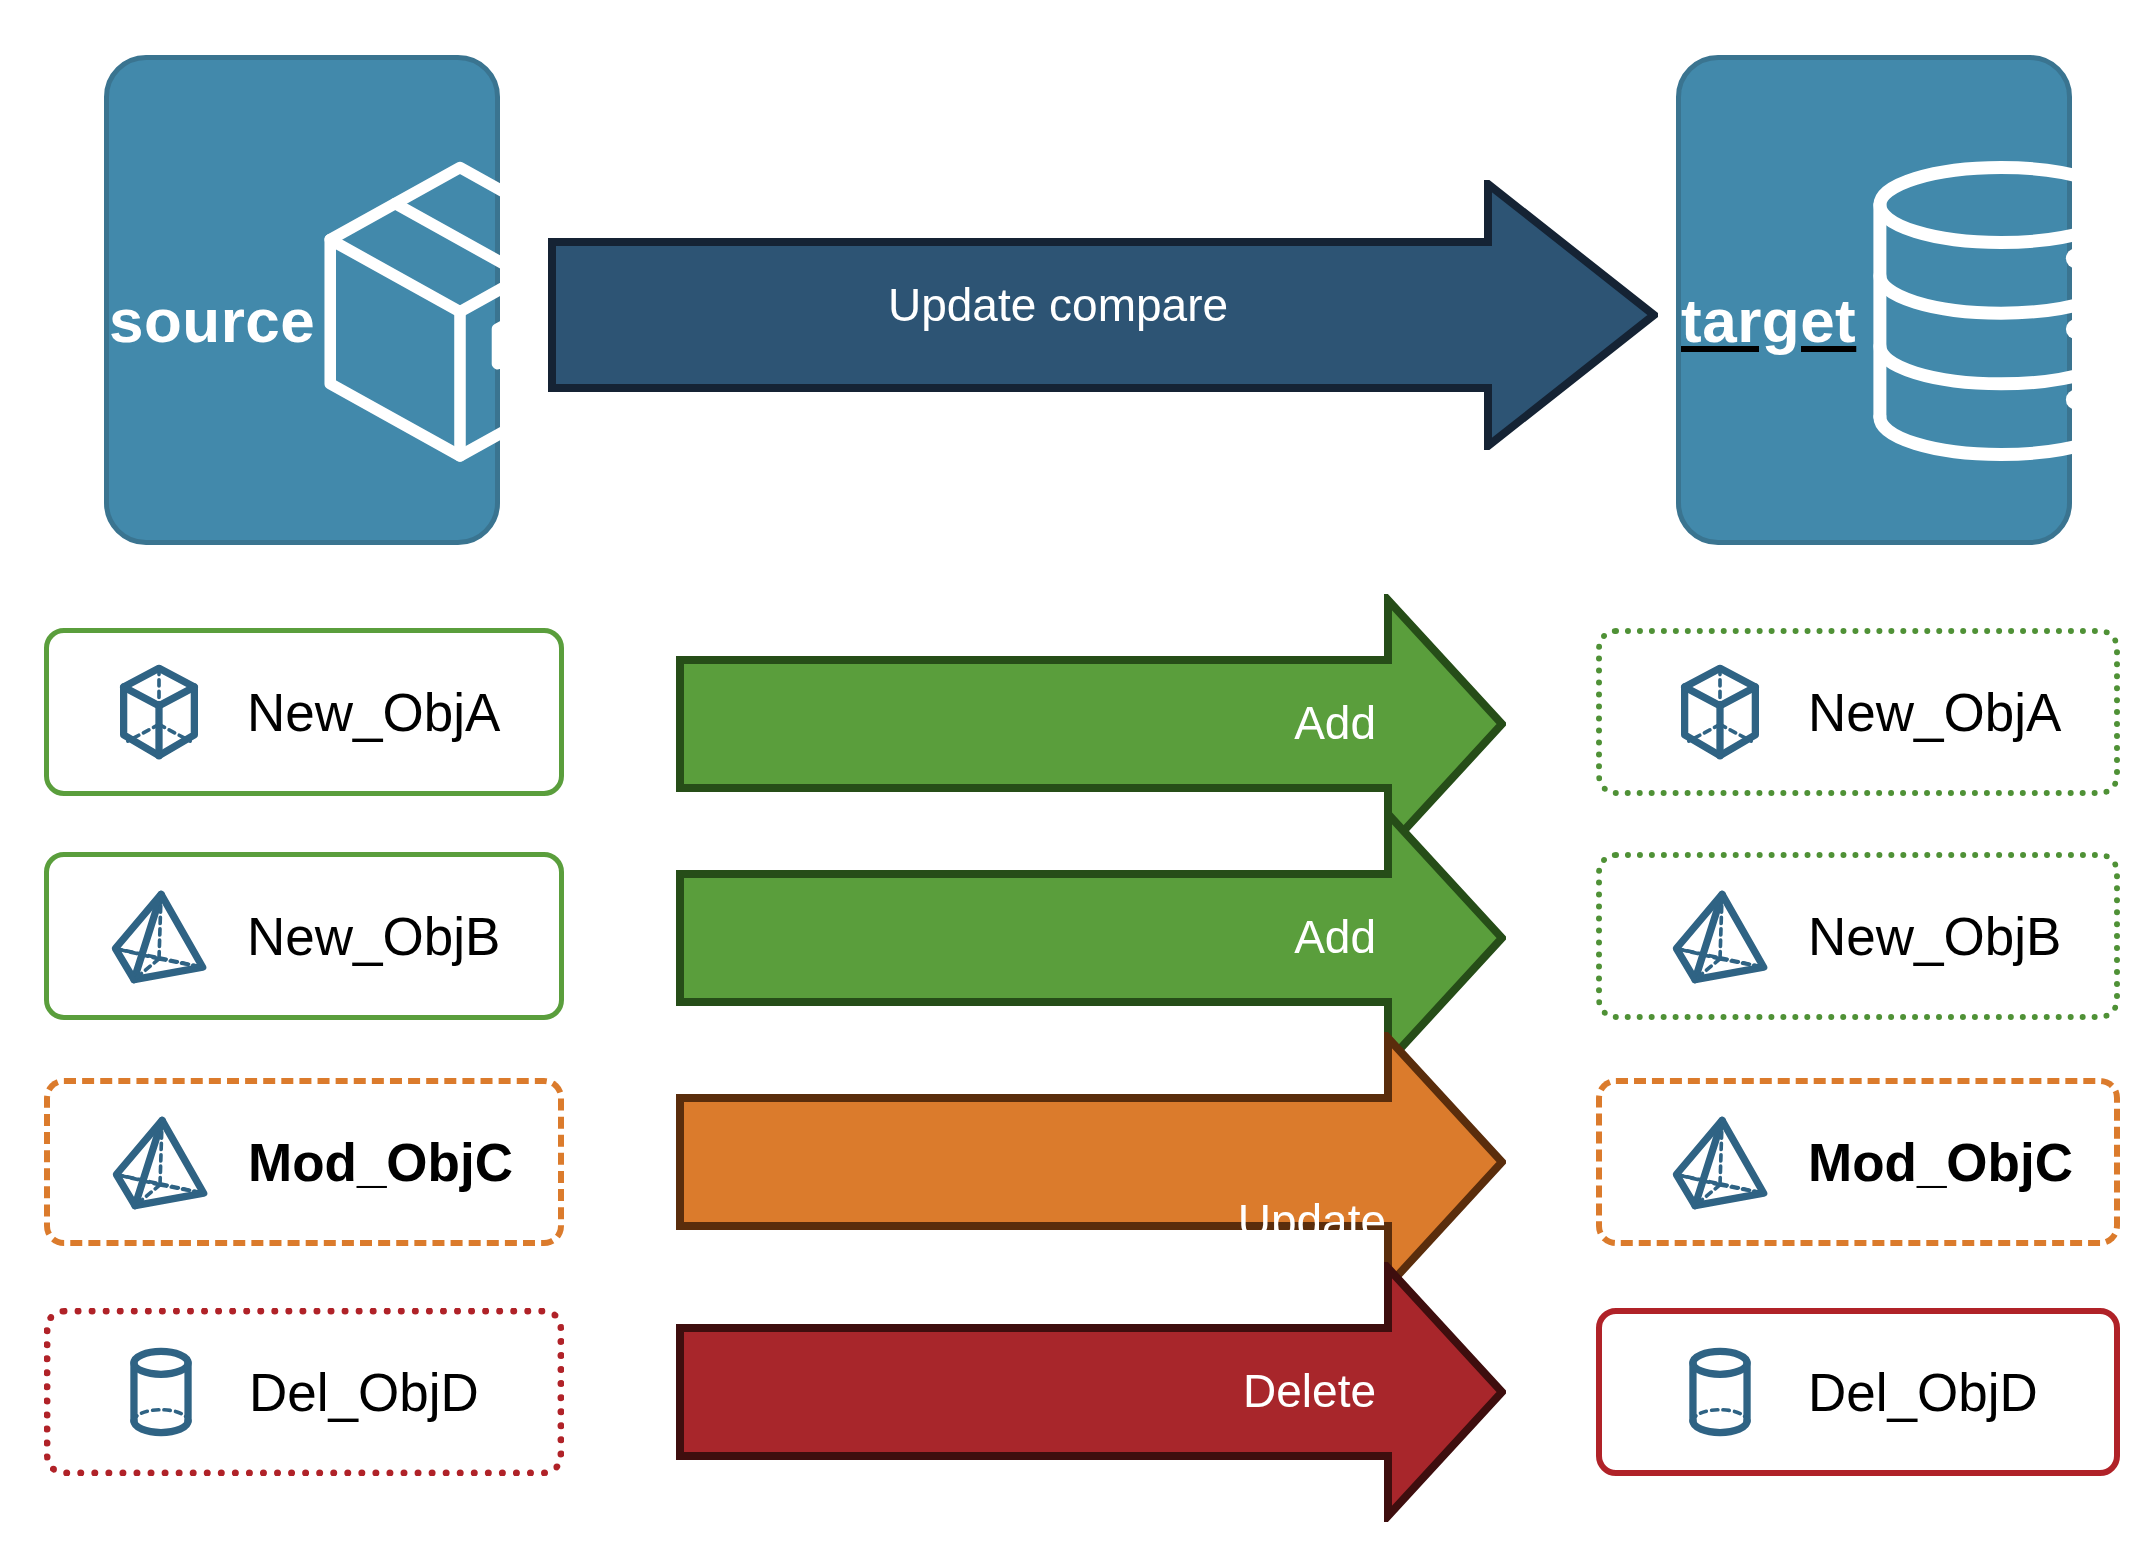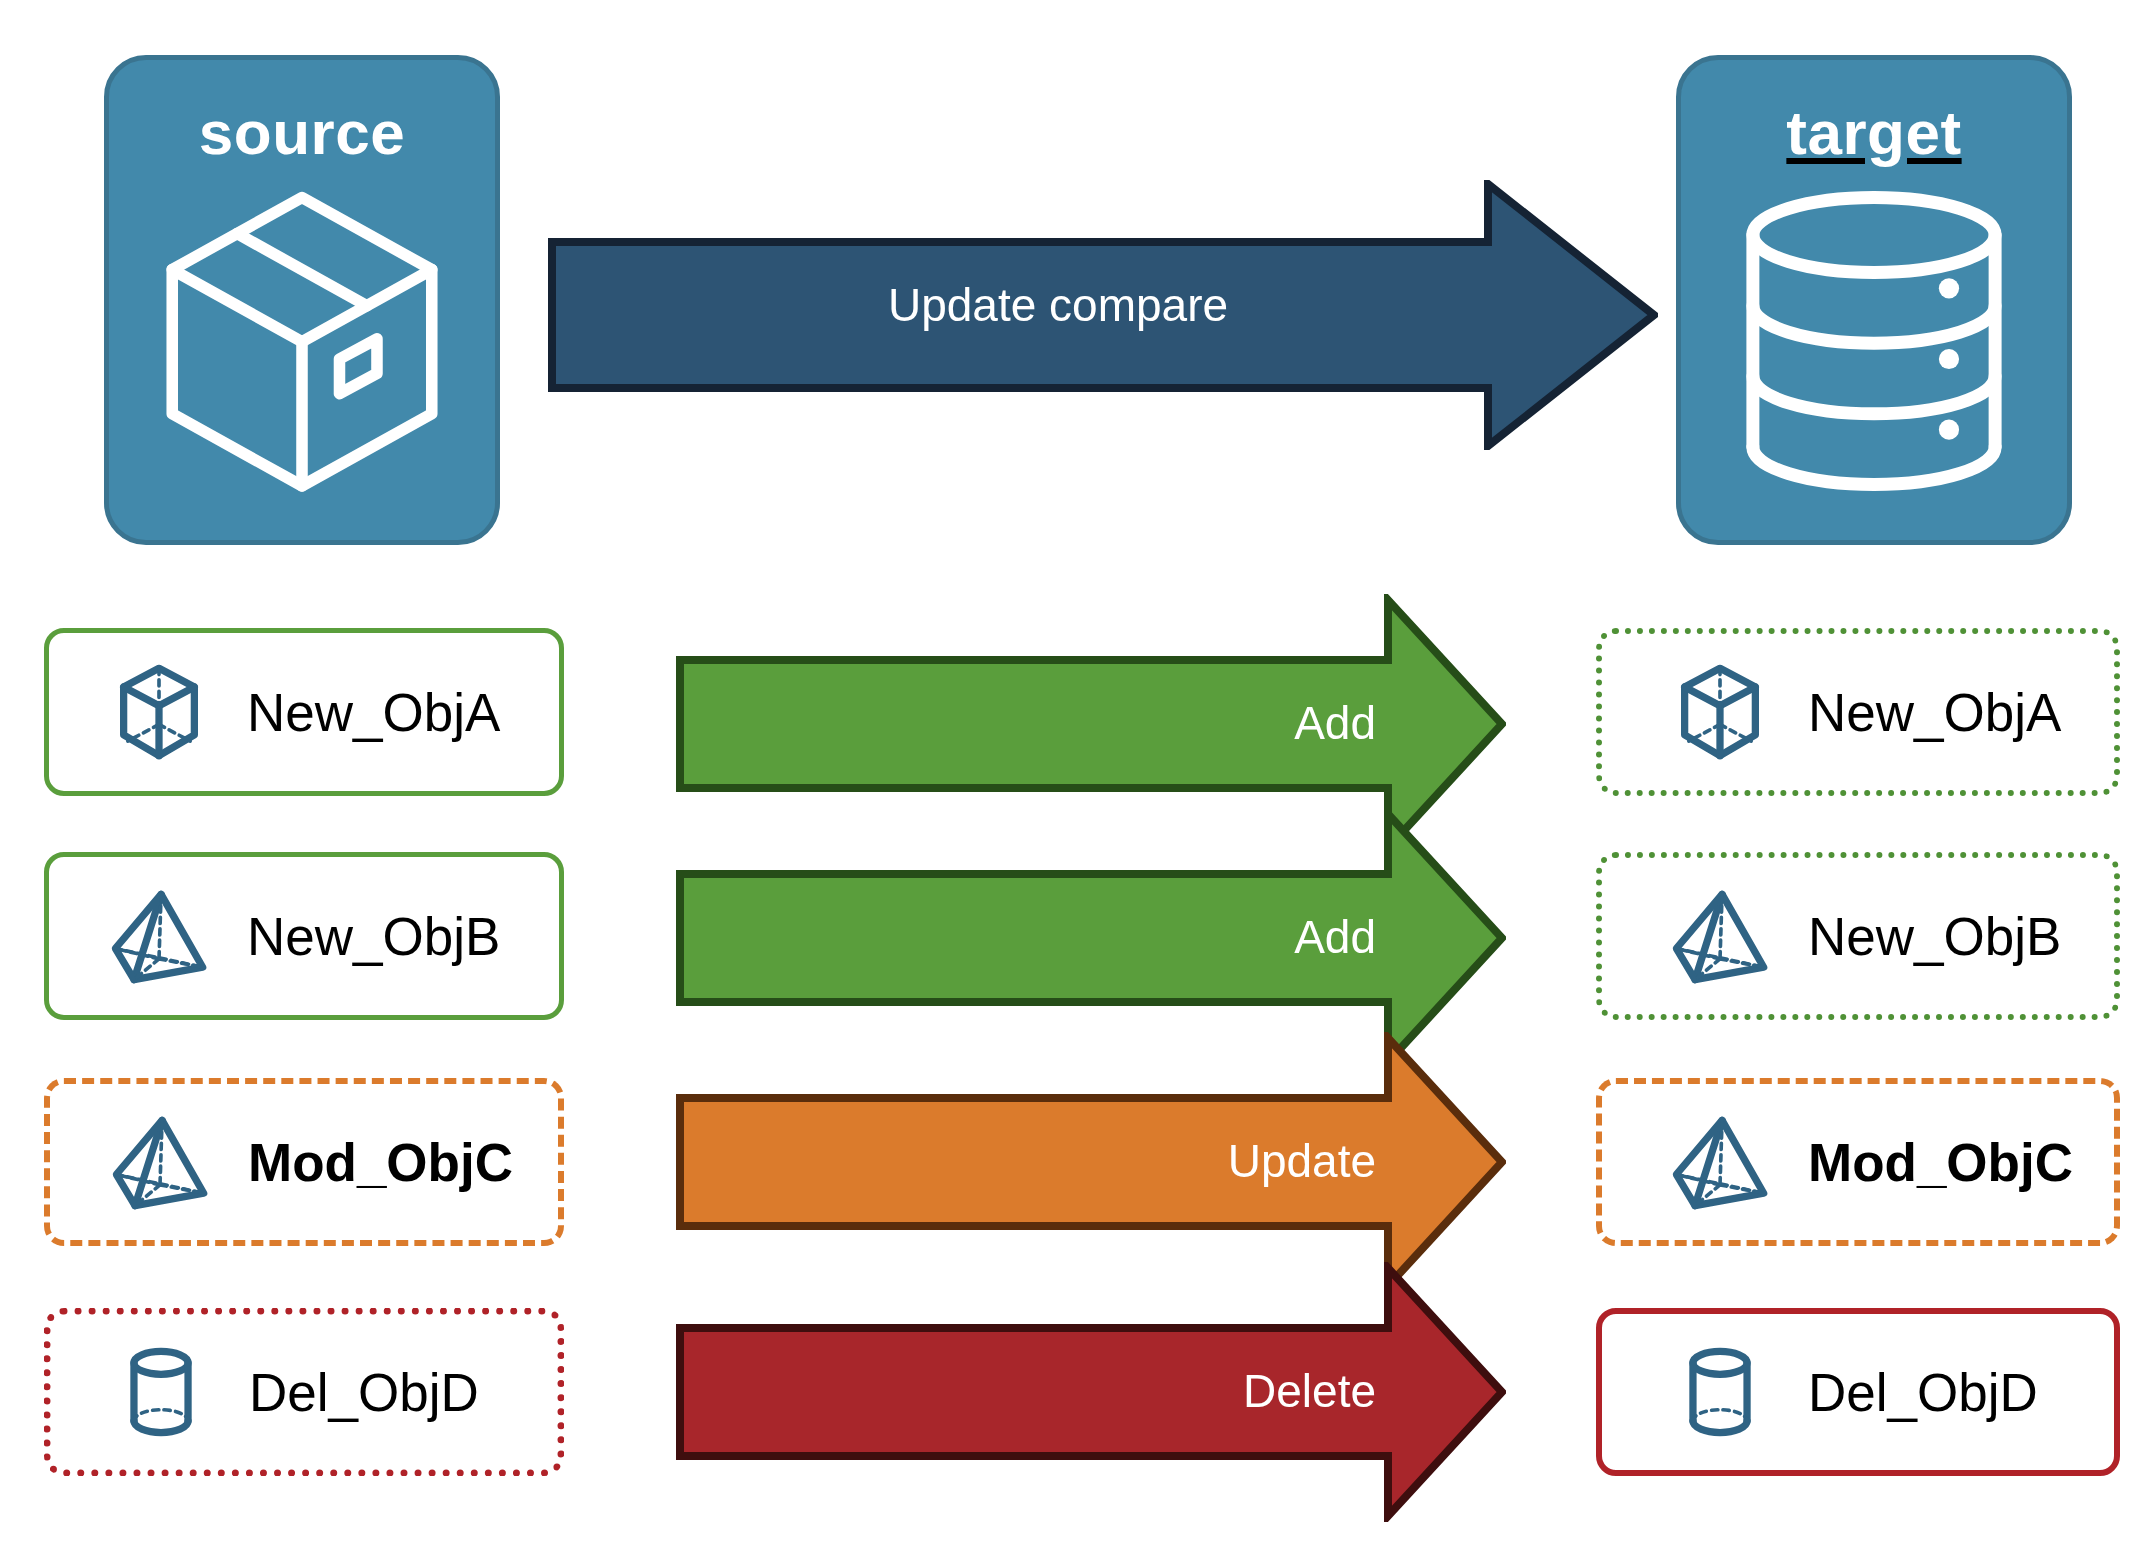--- a/index.html
+++ b/index.html
@@ -19,21 +19,21 @@
   .endpoint {
     position: absolute;
     top: 55px;
     width: 396px;
     height: 490px;
     background: #4289AB;
     border: 5px solid #3A7490;
     border-radius: 42px;
     box-sizing: border-box;
     display: flex;
-    flex-direction: column;
+    flex-direction: row;
     align-items: center;
   }
   #endpoint-source { left: 104px; }
   #endpoint-target { left: 1676px; text-decoration: underline; }
 
   .endpoint-title {
     margin-top: 42px;
     color: #ffffff;
     font-size: 62px;
     font-weight: bold;
@@ -268,21 +268,21 @@
     </svg>
   </div>
   <div class="obj-label">Mod_ObjC</div>
 </div>
 
 <div class="action-arrow" style="top:1032px;">
   <svg width="830" height="260" viewBox="0 0 830 260">
     <polygon points="4,66 712,66 712,6 826,130 712,254 712,194 4,194" fill="#DB7B2C" stroke="#5A2D0C" stroke-width="8" stroke-linejoin="miter"></polygon>
   </svg>
 </div>
-<div class="action-label" style="top:1138px;">Update</div>
+<div class="action-label" style="top:1198px;padding-left:10px;">Update</div>
 
 <div class="obj-box right bd-orange-dash" style="top:1078px;">
   <div class="obj-icon">
     <svg viewBox="0 0 100 100" width="104" height="104" fill="none" stroke="#2F6384" stroke-width="7" stroke-linejoin="round" stroke-linecap="round">
       <path d="M52 10 L92 80 L26 92 Z"></path>
       <path d="M52 10 L8 62 L26 92"></path>
       <g stroke-width="3.5" stroke-dasharray="6 5">
         <path d="M8 62 L92 80"></path>
         <path d="M52 10 L50 72"></path>
         <path d="M50 72 L8 62"></path>

